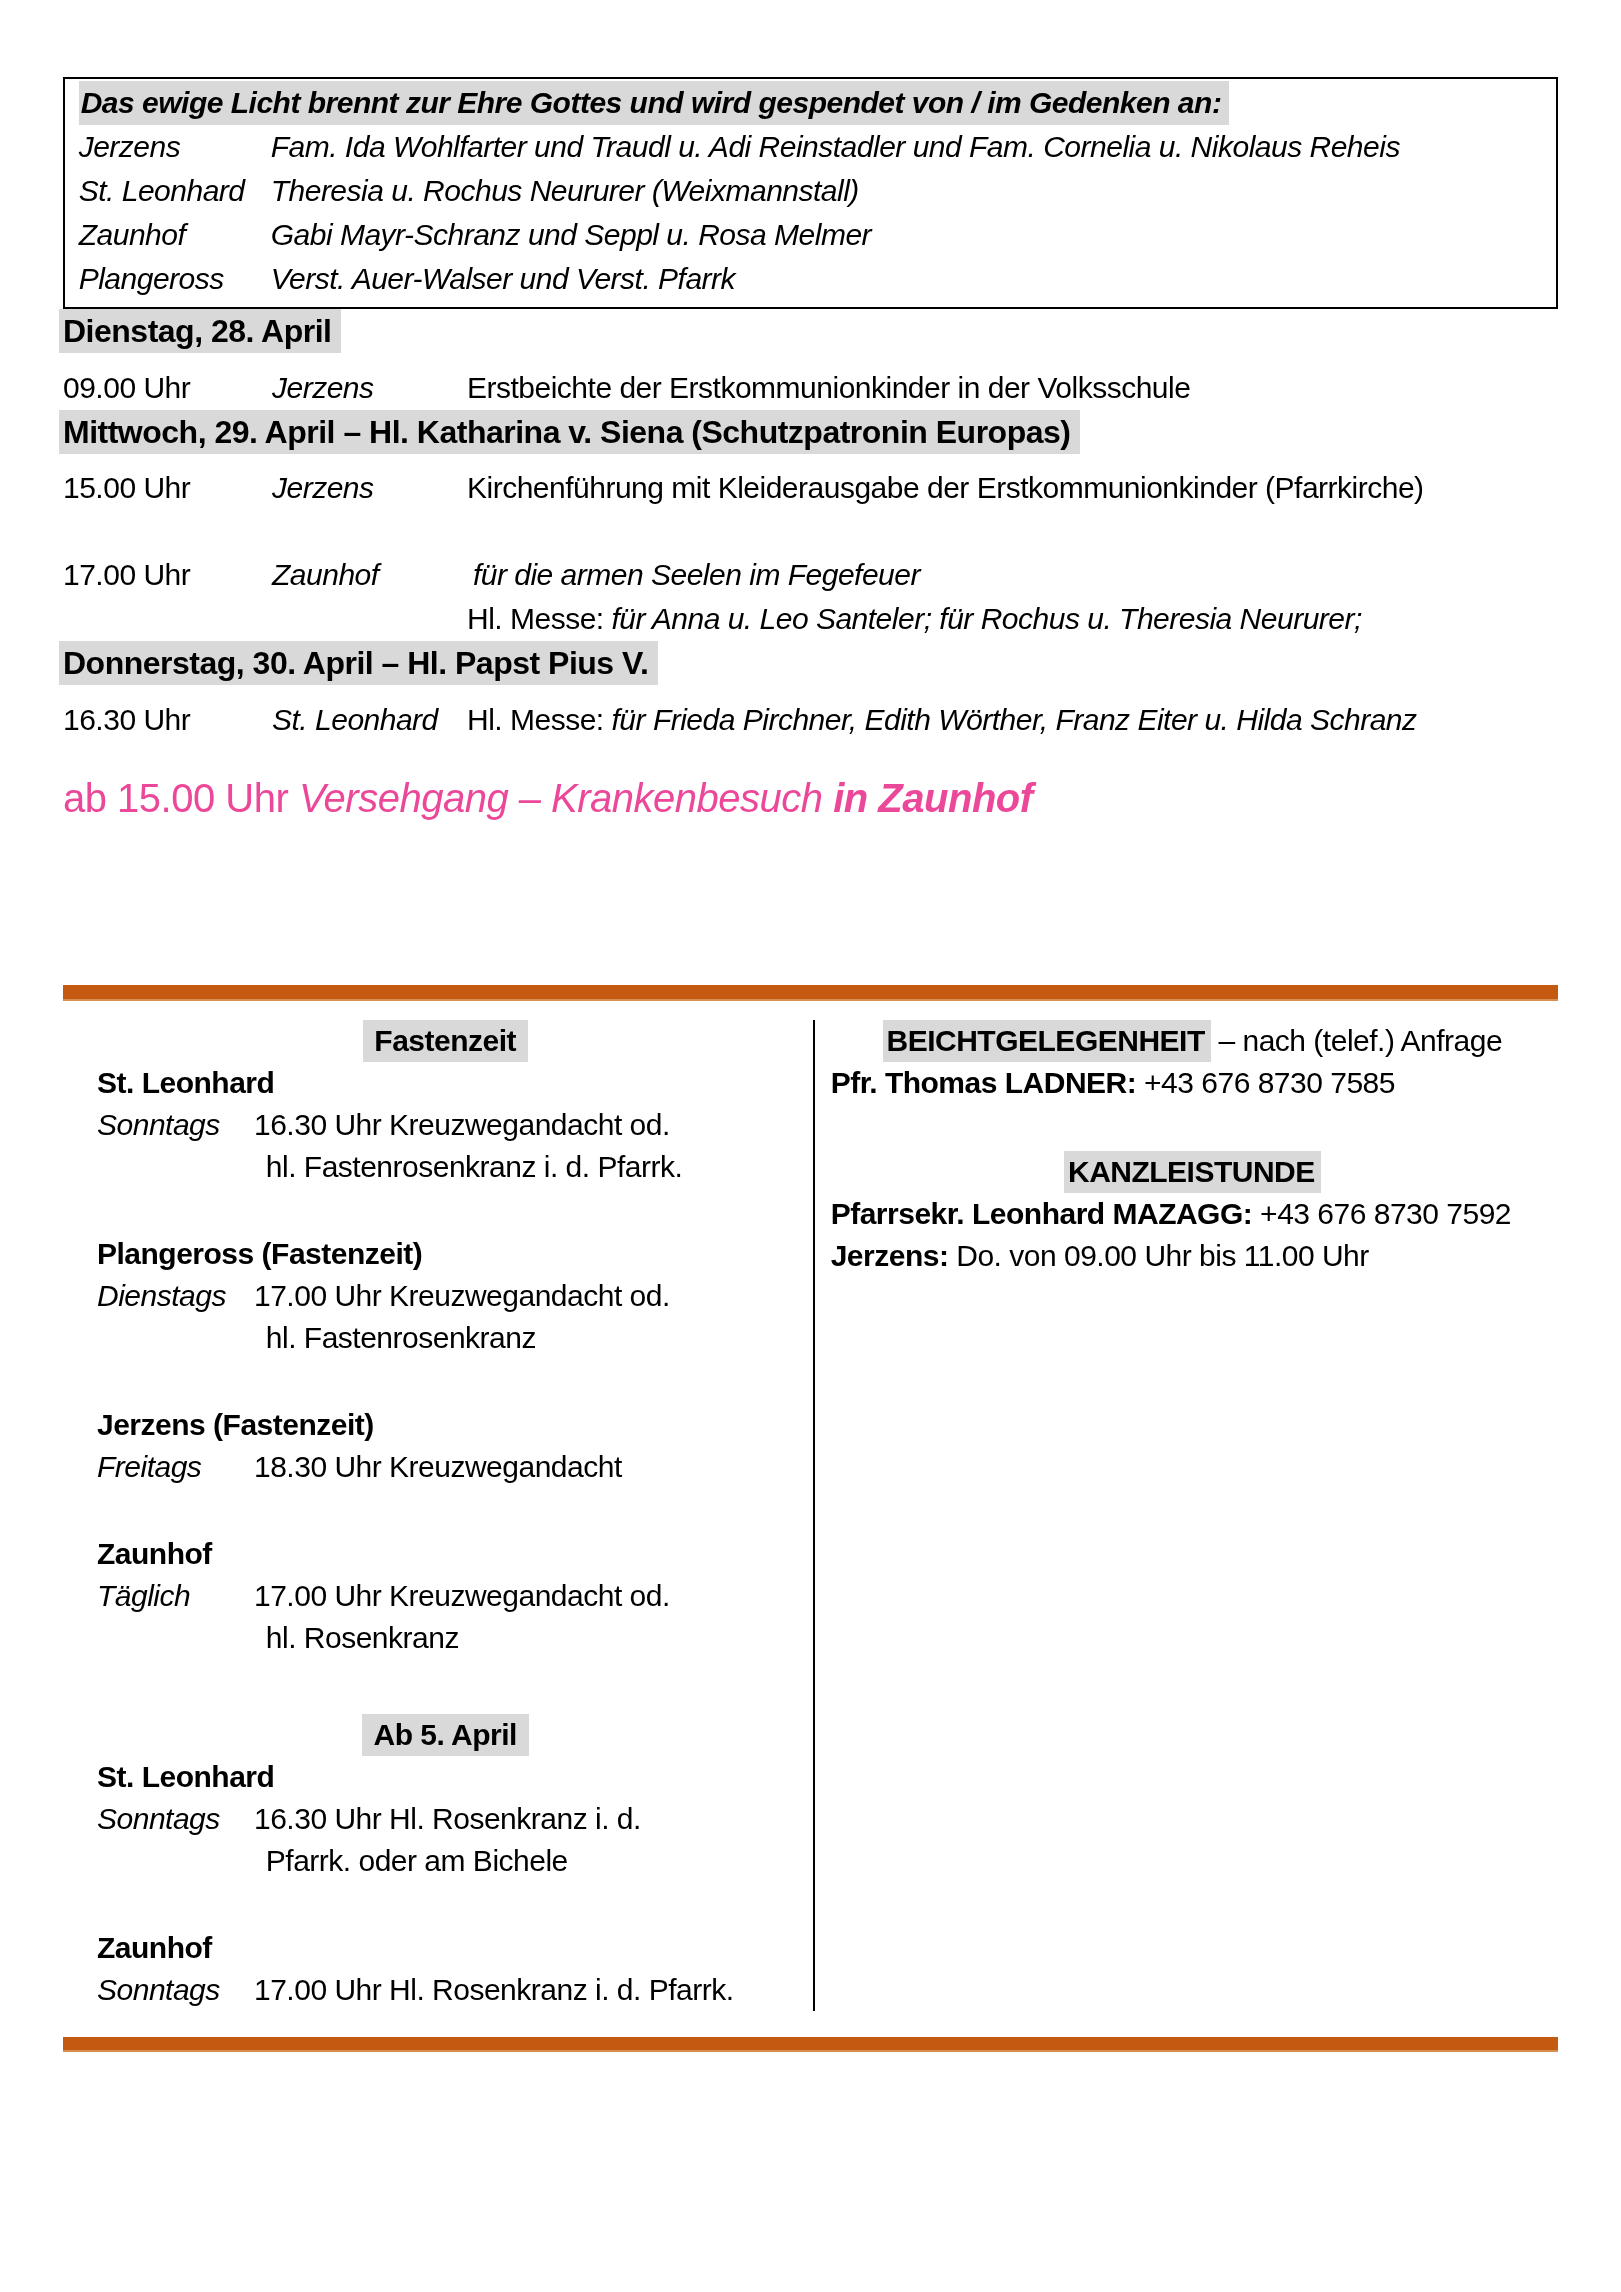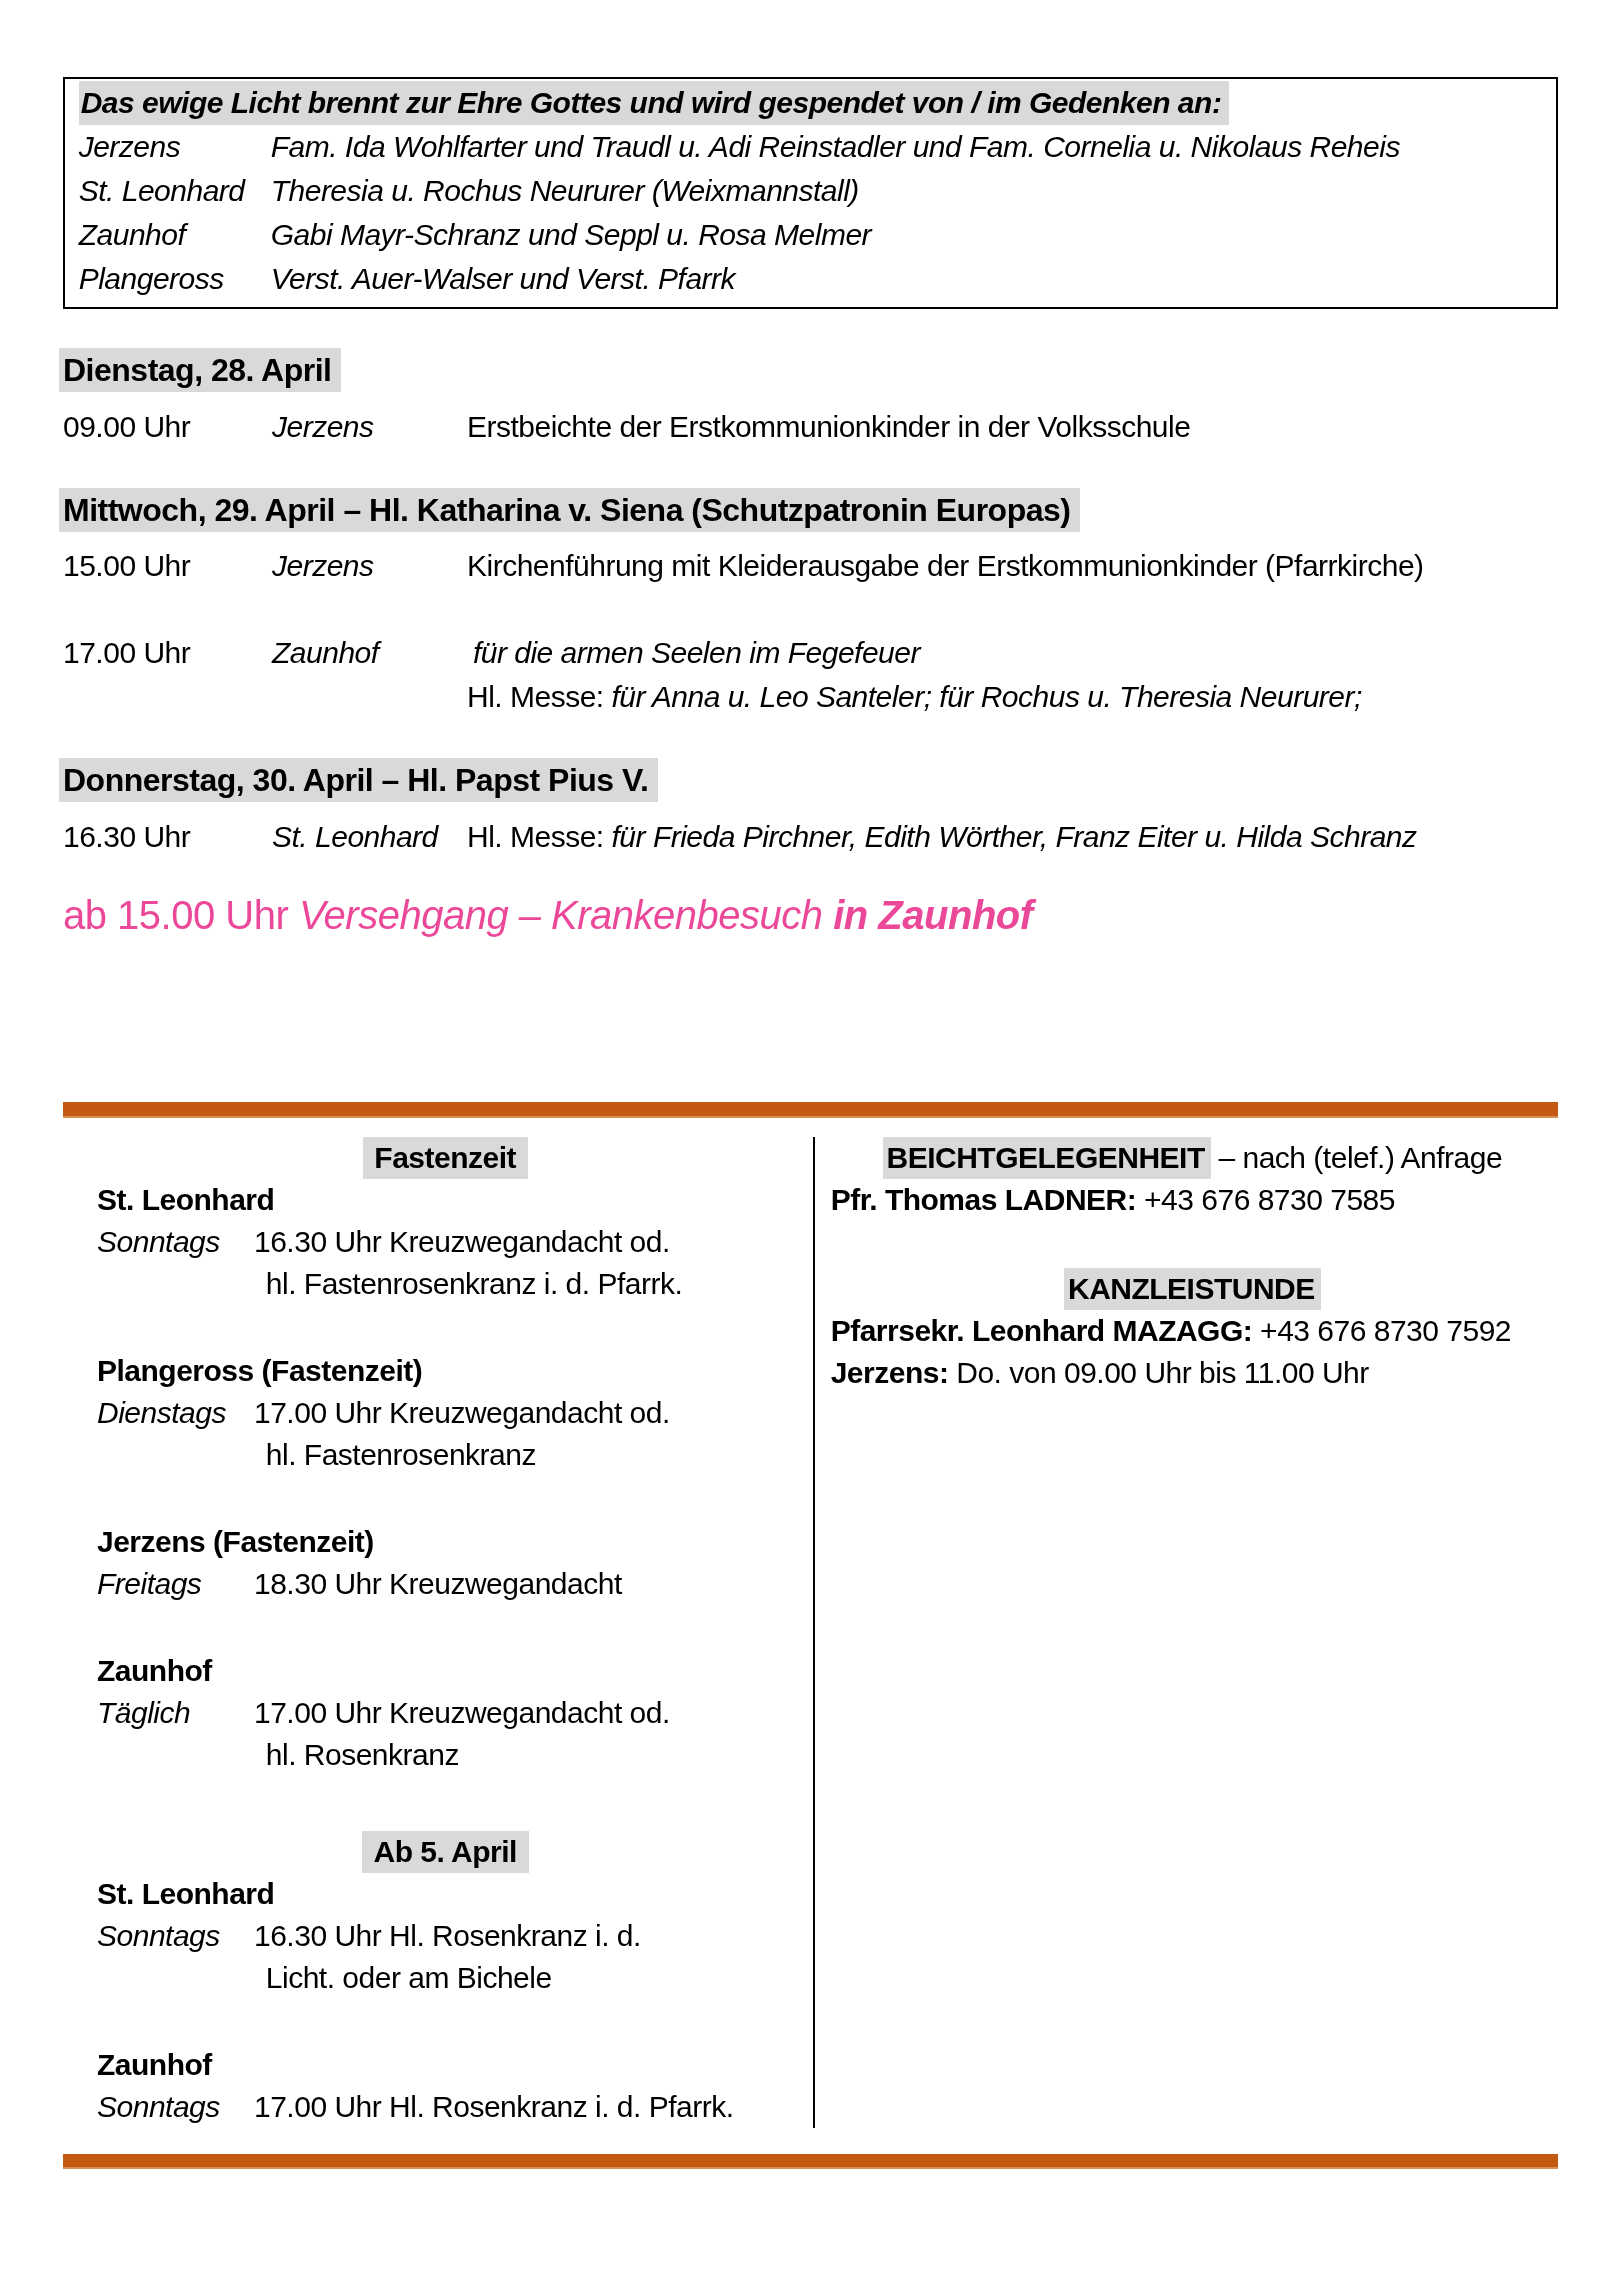--- a/index.html
+++ b/index.html
@@ -28,21 +28,21 @@
     font-weight: bold; font-style: italic;
     display: inline-block;
     padding: 0 7.8px 0 2px;
     white-space: nowrap;
   }
   .memorial-row { display: flex; font-style: italic; }
   .memorial-row .mplace { width: 192px; flex: 0 0 192px; }
   .memorial-row .mtext  { white-space: nowrap; }
 
   
-  .day-section { margin-top: 39px; }
+  .day-section { }
   .day-section:first-of-type { margin-top: 41px; }
   .day-header {
     font-size: 32px; font-weight: bold; line-height: 44px;
   }
   .day-header .hl { display: inline-block; padding: 0 9.8px 0 3.9px; margin-left: -3.9px; }
   .srow { display: flex; margin-top: 12.7px; font-size: 30px; line-height: 44px; }
   .srow.gap { margin-top: 43px; }
   .srow .time  { width: 209px; flex: 0 0 209px; }
   .srow .place { width: 195px; flex: 0 0 195px; font-style: italic; }
   .srow .desc  { flex: 1 1 auto; }
@@ -228,21 +228,21 @@
       <div class="center-head second">
         <span class="hl">Ab 5. April</span>
       </div>
 
       <div class="group first">
         <div class="grp-name">St. Leonhard</div>
         <div class="grp-row">
           <span class="grp-day">Sonntags</span>
           <span class="grp-lines">
             <span style="display:block">16.30 Uhr Hl. Rosenkranz i. d.</span>
-            <span style="display:block" class="wrap2">Licht. oder am Bichele</span>
+            <span style="display:block" class="wrap2">Pfarrk. oder am Bichele</span>
           </span>
         </div>
       </div>
 
       <div class="group">
         <div class="grp-name">Zaunhof</div>
         <div class="grp-row">
           <span class="grp-day">Sonntags</span>
           <span class="grp-lines">
             <span style="display:block">17.00 Uhr Hl. Rosenkranz i. d. Pfarrk.</span>

